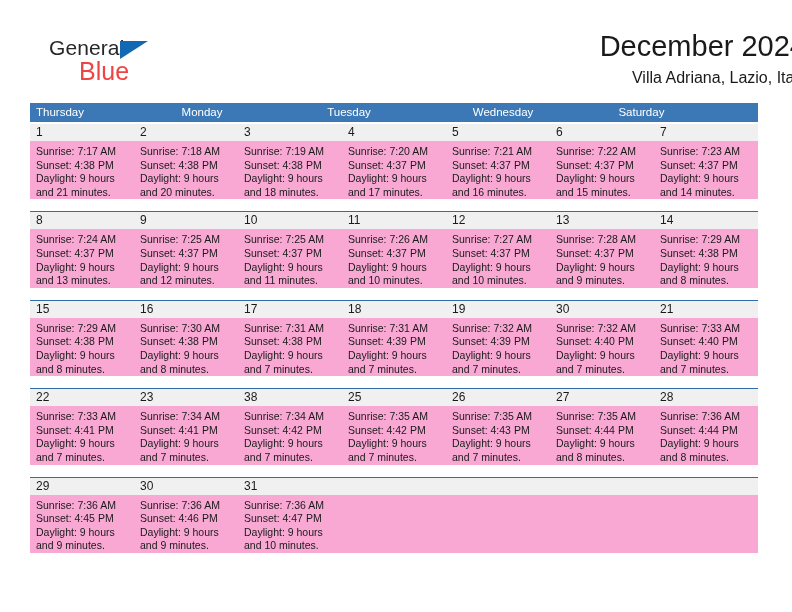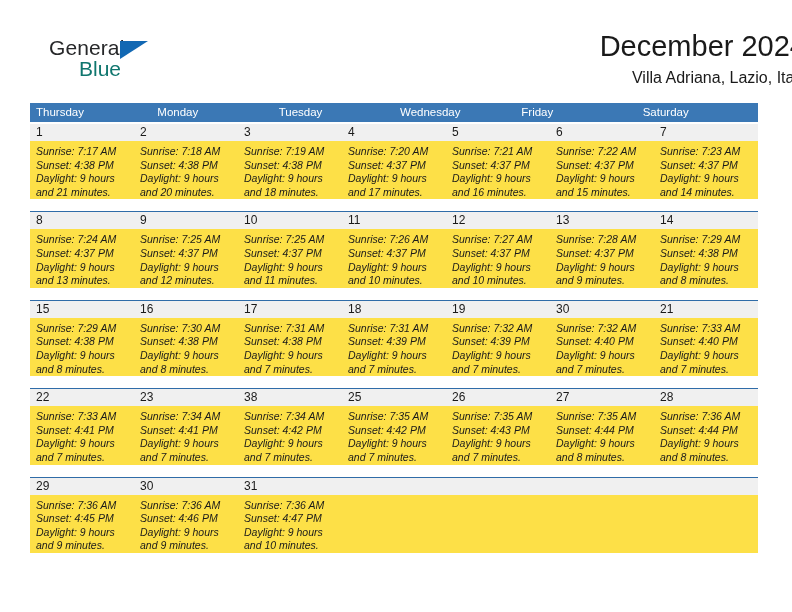--- a/index.html
+++ b/index.html
@@ -53,22 +53,22 @@
     top: 5px;
     width: 0;
     height: 0;
     border-left: 28px solid #1268b3;
     border-bottom: 18px solid transparent;
   }
   .logo-blue {
     position: absolute;
     left: 30px;
     top: 21px;
-    font-size: 21px;
-    color: #0f766e;
+    font-size: 25px;
+    color: #ef4444;
     font-family: "Liberation Sans", sans-serif;
   }
 
   .title-block {
     position: absolute;
     right: 34px;
     top: 28px;
     text-align: right;
   }
   .cal-title {
@@ -135,24 +135,23 @@
     line-height: 17px;
     height: 17px;
     padding-left: 6px;
     color: #1a1a1a;
     box-sizing: border-box;
     white-space: nowrap;
   }
 
   .day-info {
     padding: 4px 5px 0 6px;
-    background: #fde047;
+    background: #f9a8d4;
     min-height: 55px;
     box-sizing: border-box;
-    font-style: italic;
   }
   .day-info div {
     font-size: 10.5px;
     line-height: 13.6px;
     color: #1a1a1a;
     white-space: nowrap;
   }
   .day-cell.empty .day-info div {
     visibility: hidden;
   }
@@ -177,21 +176,20 @@
 
   </div>
 
   <div class="calendar">
 
     <div class="weekday-row">
       <div class="weekday">Thursday</div>
       <div class="weekday">Monday</div>
       <div class="weekday">Tuesday</div>
       <div class="weekday">Wednesday</div>
-      <div class="weekday">Friday</div>
       <div class="weekday">Saturday</div>
     </div>
 
     <div class="week-row first">
       <div class="day-cell">
         <div class="day-number">1</div>
         <div class="day-info">
           <div>Sunrise: 7:17 AM</div>
           <div>Sunset: 4:38 PM</div>
           <div>Daylight: 9 hours</div>

